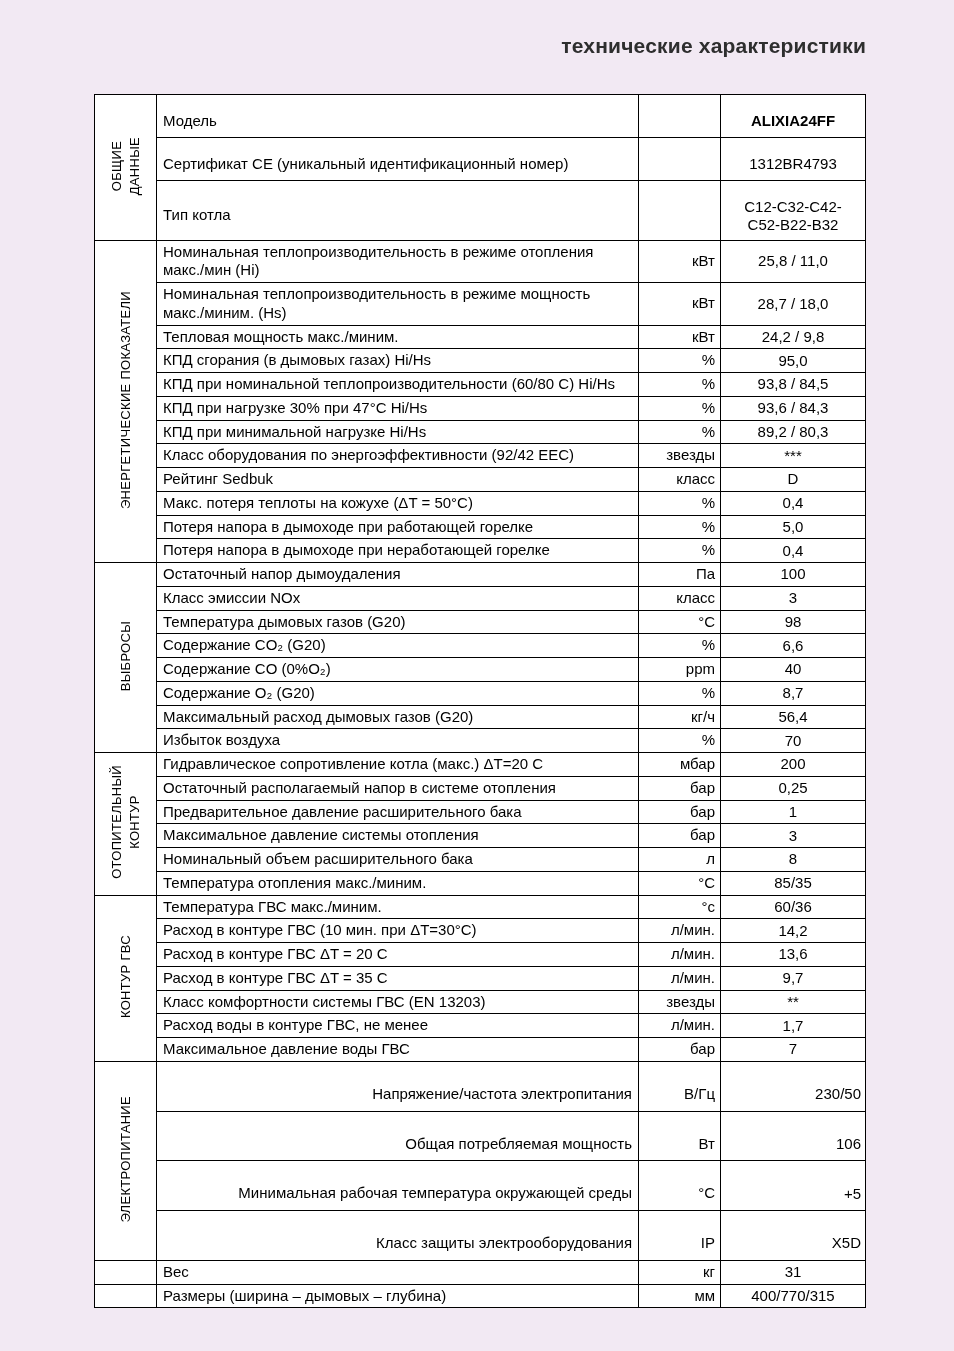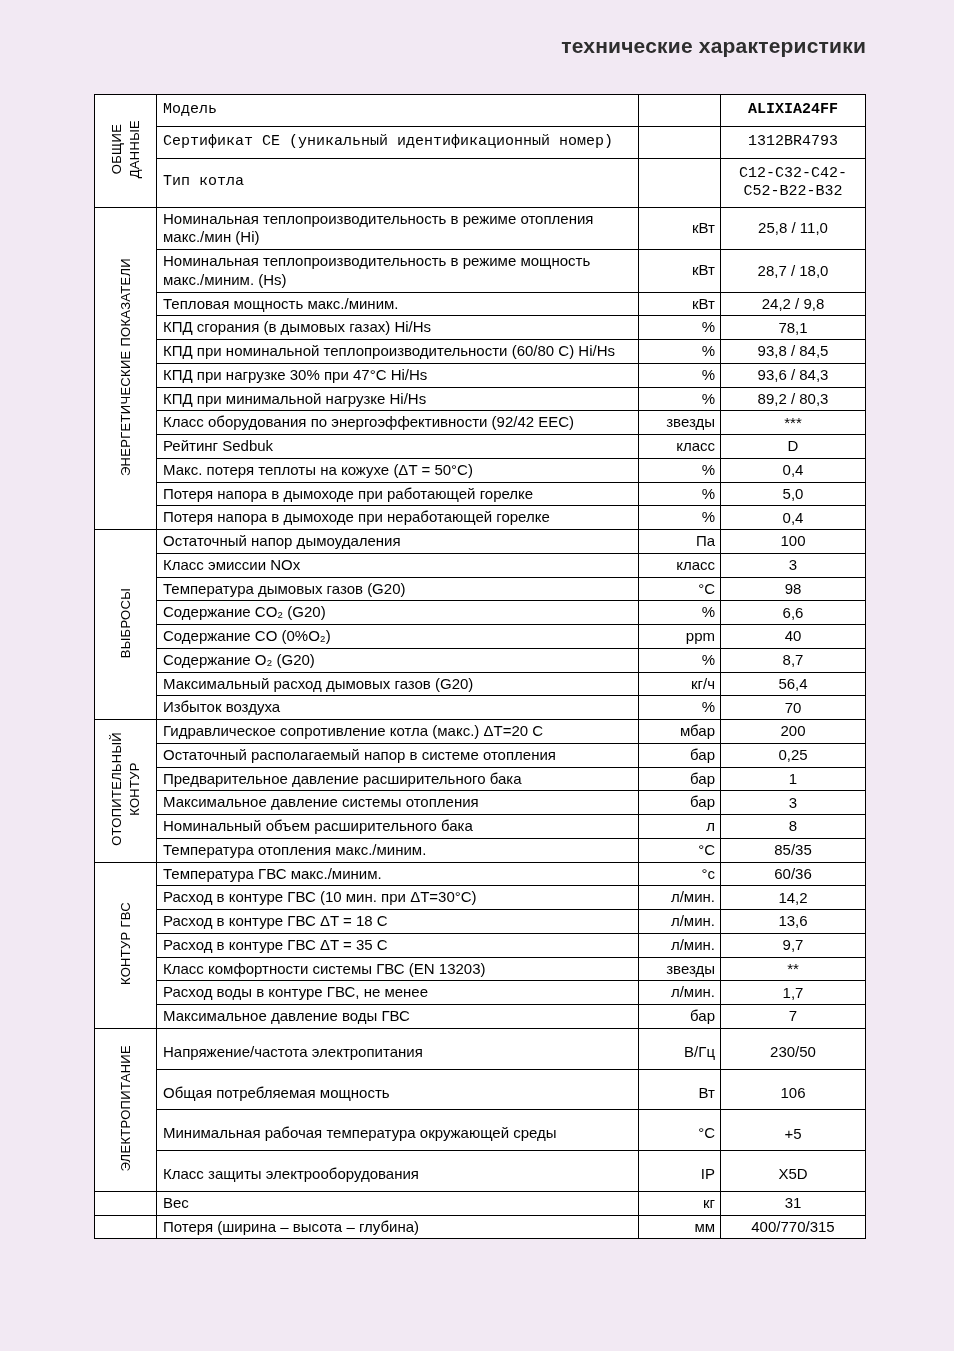--- a/index.html
+++ b/index.html
@@ -43,22 +43,22 @@
     writing-mode:vertical-rl;
     transform:rotate(180deg);
     font-size:13px;
     line-height:1.35;
     white-space:pre-line;
     letter-spacing:0.3px;
   }
   .desc-cell  { padding:2px 6px; line-height:1.25; }
   .unit-cell  { width:71px;  text-align:right;  padding:2px 5px; line-height:1.25; }
   .value-cell { width:136px; text-align:center; padding:2px 4px; line-height:1.2; white-space:pre-line; }
-  tr.sec-general td.data { padding-top:6px; padding-bottom:6px;font-family:Liberation Mono, monospace; }
-  tr.sec-power   td.data { padding-top:14px; padding-bottom:7px; }
+  tr.sec-general td.data { padding-top:17px; padding-bottom:6px; }
+  tr.sec-power   td.data { padding-top:23px; padding-bottom:7px;text-align:right; }
   .bold { font-weight:bold; }
 </style>
 </head>
 <body>
 
 <div class="page">
   <div class="page-title">технические характеристики</div>
   <table class="spec">
     <tbody>
         <tr class="sec-general">
@@ -91,21 +91,21 @@
           <td class="value-cell data">28,7 / 18,0</td>
         </tr>
         <tr class="sec-energy">
           <td class="desc-cell data">Тепловая мощность макс./миним.</td>
           <td class="unit-cell data">кВт</td>
           <td class="value-cell data">24,2 / 9,8</td>
         </tr>
         <tr class="sec-energy">
           <td class="desc-cell data">КПД сгорания (в дымовых газах) Hi/Hs</td>
           <td class="unit-cell data">%</td>
-          <td class="value-cell data">78,1</td>
+          <td class="value-cell data">95,0</td>
         </tr>
         <tr class="sec-energy">
           <td class="desc-cell data">КПД при номинальной теплопроизводительности (60/80 C) Hi/Hs</td>
           <td class="unit-cell data">%</td>
           <td class="value-cell data">93,8 / 84,5</td>
         </tr>
         <tr class="sec-energy">
           <td class="desc-cell data">КПД при нагрузке 30% при 47°C Hi/Hs</td>
           <td class="unit-cell data">%</td>
           <td class="value-cell data">93,6 / 84,3</td>
@@ -218,21 +218,21 @@
           <td class="desc-cell data">Температура ГВС макс./миним.</td>
           <td class="unit-cell data">°с</td>
           <td class="value-cell data">60/36</td>
         </tr>
         <tr class="sec-dhw">
           <td class="desc-cell data">Расход в контуре ГВС (10 мин. при  ΔT=30°C)</td>
           <td class="unit-cell data">л/мин.</td>
           <td class="value-cell data">14,2</td>
         </tr>
         <tr class="sec-dhw">
-          <td class="desc-cell data">Расход в контуре ГВС  ΔT = 18 C</td>
+          <td class="desc-cell data">Расход в контуре ГВС  ΔT = 20 C</td>
           <td class="unit-cell data">л/мин.</td>
           <td class="value-cell data">13,6</td>
         </tr>
         <tr class="sec-dhw">
           <td class="desc-cell data">Расход в контуре ГВС  ΔT = 35 C</td>
           <td class="unit-cell data">л/мин.</td>
           <td class="value-cell data">9,7</td>
         </tr>
         <tr class="sec-dhw">
           <td class="desc-cell data">Класс комфортности системы ГВС (EN 13203)</td>
@@ -271,19 +271,19 @@
           <td class="value-cell data">X5D</td>
         </tr>
         <tr class="sec-weight">
           <td class="section-cell" rowspan="1"></td>
           <td class="desc-cell data">Вес</td>
           <td class="unit-cell data">кг</td>
           <td class="value-cell data">31</td>
         </tr>
         <tr class="sec-dimensions">
           <td class="section-cell" rowspan="1"></td>
-          <td class="desc-cell data">Потеря (ширина – высота – глубина)</td>
+          <td class="desc-cell data">Размеры (ширина – дымовых – глубина)</td>
           <td class="unit-cell data">мм</td>
           <td class="value-cell data">400/770/315</td>
         </tr>
       </tbody>
   </table>
 </div>
 
 </body></html>

